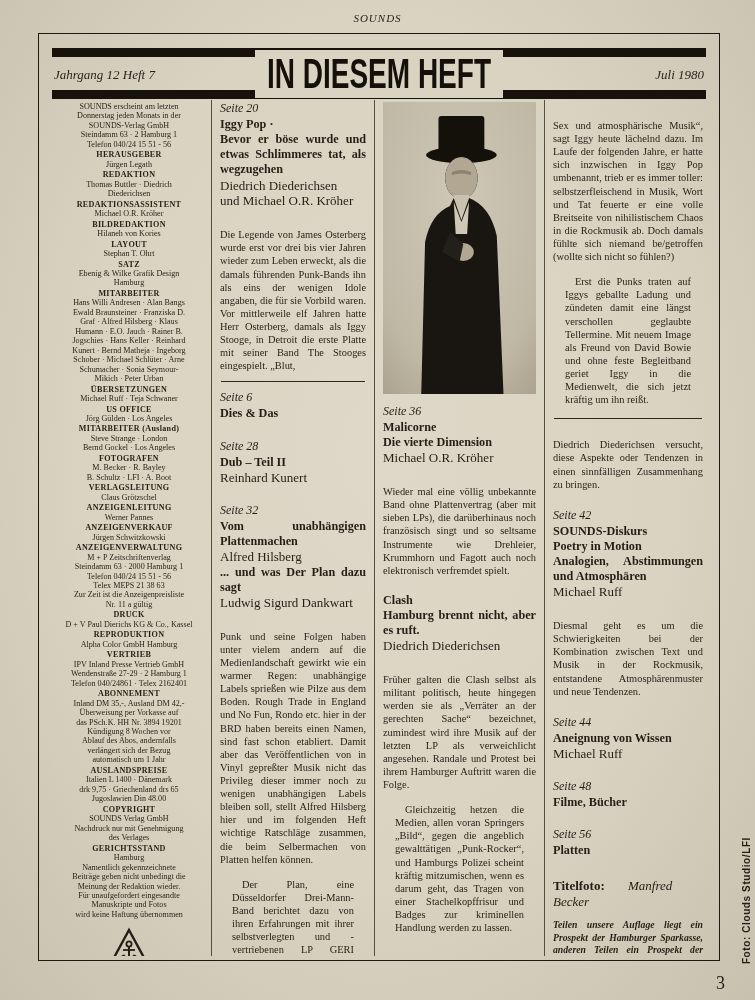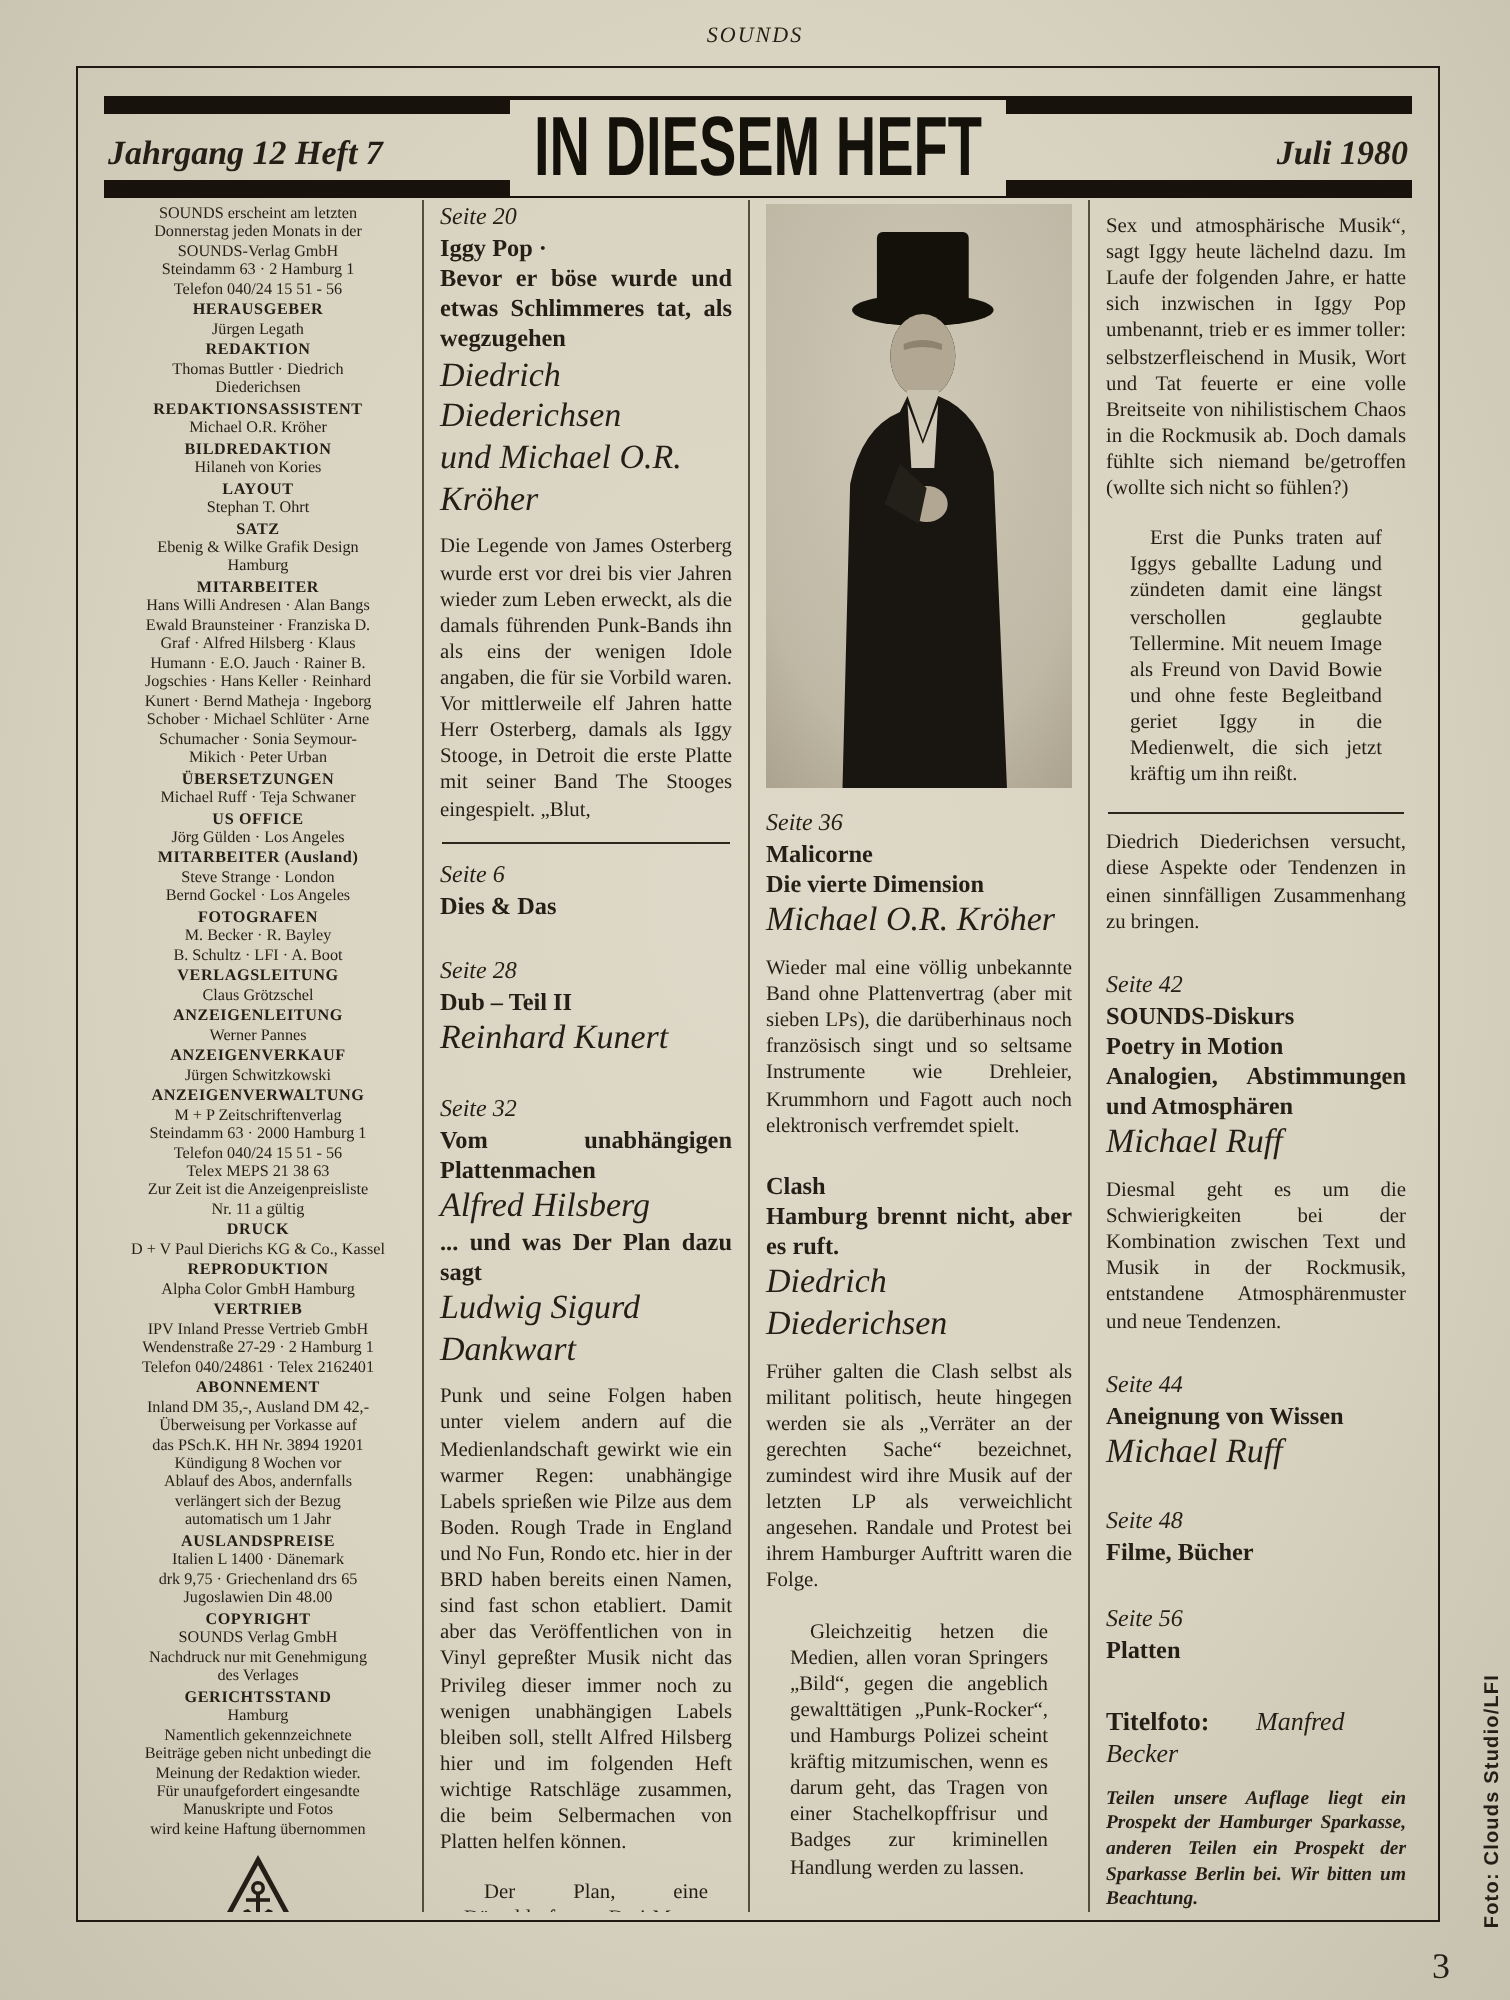--- a/index.html
+++ b/index.html
@@ -14,21 +14,21 @@
         background:radial-gradient(ellipse at 50% 45%, #ded8c8 0%, var(--paper) 55%, var(--paper-dark) 100%);}
   .mag-title{position:absolute;top:12px;left:0;width:100%;text-align:center;
              font-style:italic;font-size:11px;letter-spacing:1px;}
   .frame{position:absolute;left:38px;top:33px;width:682px;height:928px;
          border:1.5px solid #1e1912;box-sizing:border-box;}
   
   .header{position:relative;height:64px;margin:7px 13px 0 13px;}
   .bar{position:absolute;left:0;right:0;height:9px;background:var(--bar);}
   .bar-top{top:7px}
   .bar-bottom{bottom:6px}
-  .h-side{position:absolute;top:26px;font-style:italic;font-weight:bold;font-size:17px;}
+  .h-side{position:absolute;top:26px;font-style:italic;font-weight:normal;font-size:13px;}
   .h-left{left:2px}
   .h-right{right:2px}
   .h-title{position:absolute;left:50%;top:51%;transform:translate(-50%,-50%) scale(1.0,1.5);
            background:var(--paper);padding:0 12px;white-space:nowrap;
            font-family:"Liberation Sans",sans-serif;font-weight:bold;font-size:28px;
            letter-spacing:0px;color:#14100a;z-index:2;}
   
   .cols{position:absolute;top:66px;left:8px;right:8px;bottom:4px;display:flex;overflow:hidden;}
   .col{box-sizing:border-box;overflow:hidden;padding:0 8px;}
   .col + .col{border-left:1px solid #564d3d;}
@@ -36,22 +36,22 @@
   .col-2{width:163px;}
   .col-3{width:170px;}
   .col-4{flex:1;}
   
   .col-1{font-size:8.1px;line-height:1.17;text-align:center;padding-top:2px;}
   .b-mhead{font-weight:bold;letter-spacing:.3px;margin-top:1px;}
   .anchor-logo{display:block;margin:8px auto 0 auto;}
   
   .b-page{font-style:italic;font-size:12px;margin:1px 0 1px 0;}
   .b-title{font-weight:bold;font-size:12.2px;line-height:1.24;text-align:justify;}
-  .b-author{font-style:italic;font-size:17px;line-height:1.22;}
-  .b-body{font-size:10.4px;line-height:1.26;text-align:justify;margin:7px 0 0 0;}
+  .b-author{font-size:13px;line-height:1.22;}
+  .b-body{font-size:10.4px;line-height:1.26;text-align:justify;margin:19px 0 0 0;}
   .b-bodyi{font-size:10.4px;line-height:1.26;text-align:justify;margin:12px;text-indent:10px;}
   .b-rule{border-top:1.3px solid #2c261c;margin:9px 1px 8px 1px;height:0;}
   .b-gap{height:16px;}
   .b-note{font-size:9.7px;font-weight:bold;font-style:italic;text-align:justify;
           line-height:1.3;margin:9px 0 0 0;}
   .b-credit{font-size:13px;margin-top:4px;}
   .b-credit .cl{font-weight:bold;margin-top:36px;}
   .b-credit .cv{font-style:italic;margin-left:20px;}
   
   .photo{width:100%;height:292px;margin:2px 0 10px 0;display:block;}

